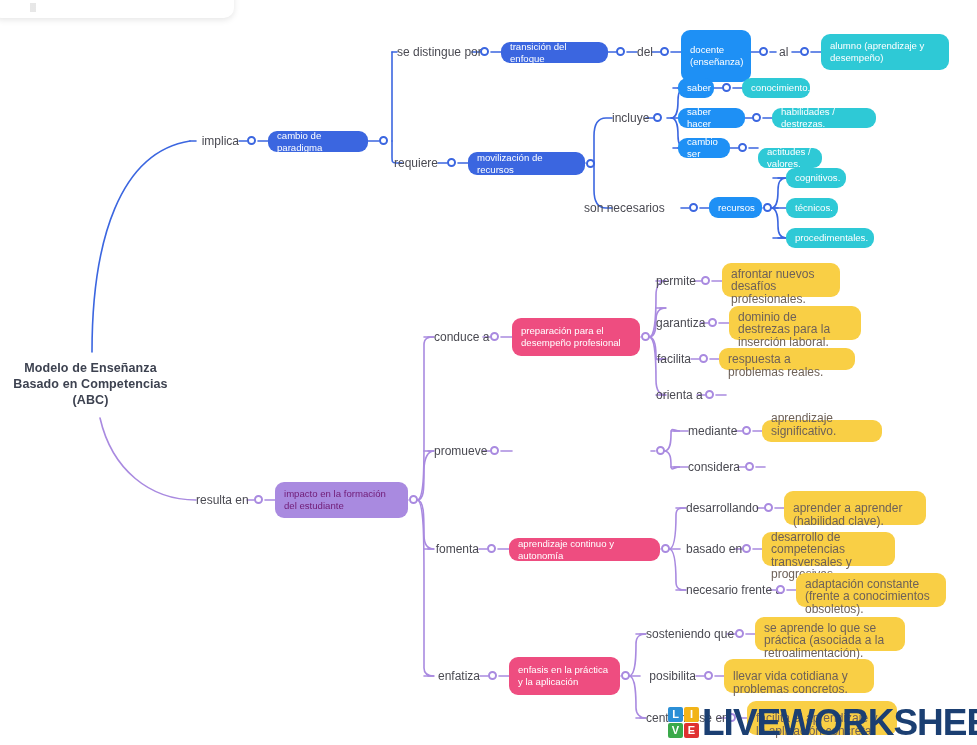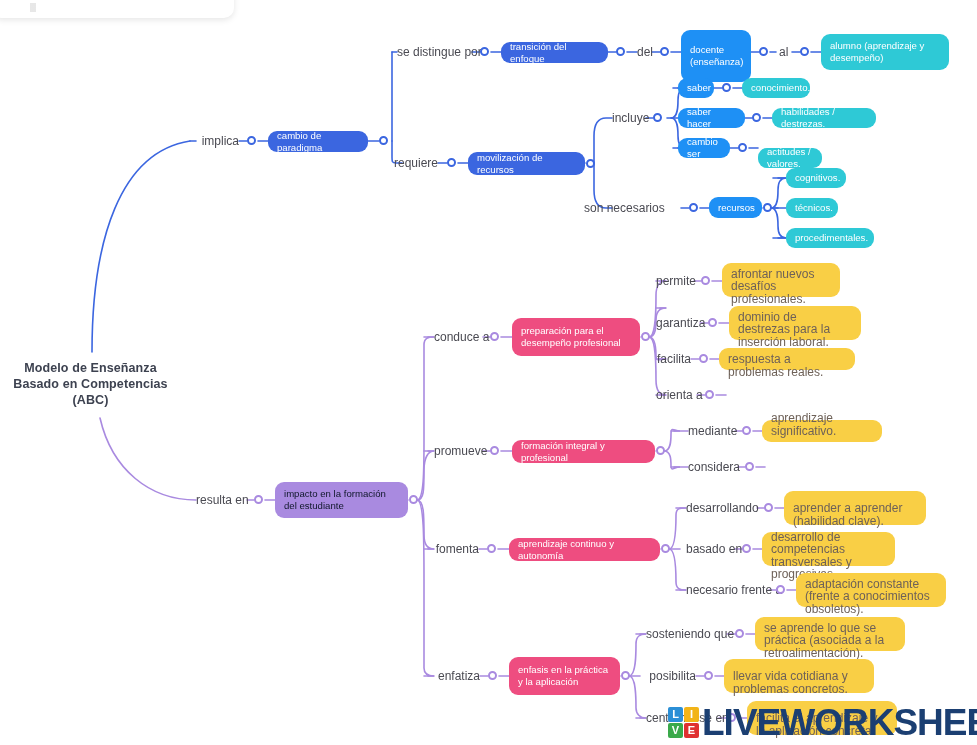--- a/index.html
+++ b/index.html
@@ -45,21 +45,21 @@
     position:absolute;z-index:4;
     color:#4a4a52;font-size:12px;line-height:12px;
     white-space:nowrap;
   }
   .lbl.r{text-align:right;}
 
   
   .n-blue   {background:#3b66e0;color:#ffffff;}
   .n-blue2  {background:#1e90f5;color:#ffffff;}
   .n-cyan   {background:#2ec9d6;color:#ffffff;}
-  .n-purple {background:#a98ae0;color:#0f172a;}
+  .n-purple {background:#a98ae0;color:#701a75;}
   .n-pink   {background:#ee4d80;color:#ffffff;}
   .n-yellow {background:#f9cf45;color:#6a5a52;}
 
   .n-blue span,.n-blue2 span,.n-cyan span,.n-purple span,.n-pink span{
     font-size:9.6px;line-height:12px;font-weight:500;
   }
   .n-yellow span{font-size:12px;line-height:12.5px;color:#6e6158;margin-top:13px;}
 
   
   .knob{
@@ -364,23 +364,20 @@
   <div class="knob k-purple" style="left:699px;top:354px;"></div>
   <div class="node n-yellow" style="left:719px;top:348px;width:136px;height:22px;">
     <span>respuesta a problemas reales.</span>
   </div>
 
   <div class="lbl r" style="left:656px;top:389px;width:41px;">orienta a</div>
   <div class="knob k-purple" style="left:705px;top:390px;"></div>
 
   <div class="lbl r" style="left:434px;top:445px;width:49px;">promueve</div>
   <div class="knob k-purple" style="left:490px;top:446px;"></div>
-  <div class="node n-pink" style="left:512px;top:440px;width:143px;height:23px;">
-    <span>formación integral y profesional</span>
-  </div>
   <div class="knob k-purple" style="left:656px;top:446px;"></div>
 
   <div class="lbl r" style="left:688px;top:425px;width:47px;">mediante</div>
   <div class="knob k-purple" style="left:742px;top:426px;"></div>
   <div class="node n-yellow" style="left:762px;top:420px;width:120px;height:22px;align-items:flex-end;">
     <span>aprendizaje significativo.</span>
   </div>
 
   <div class="lbl r" style="left:688px;top:461px;width:50px;">considera</div>
   <div class="knob k-purple" style="left:745px;top:462px;"></div>

